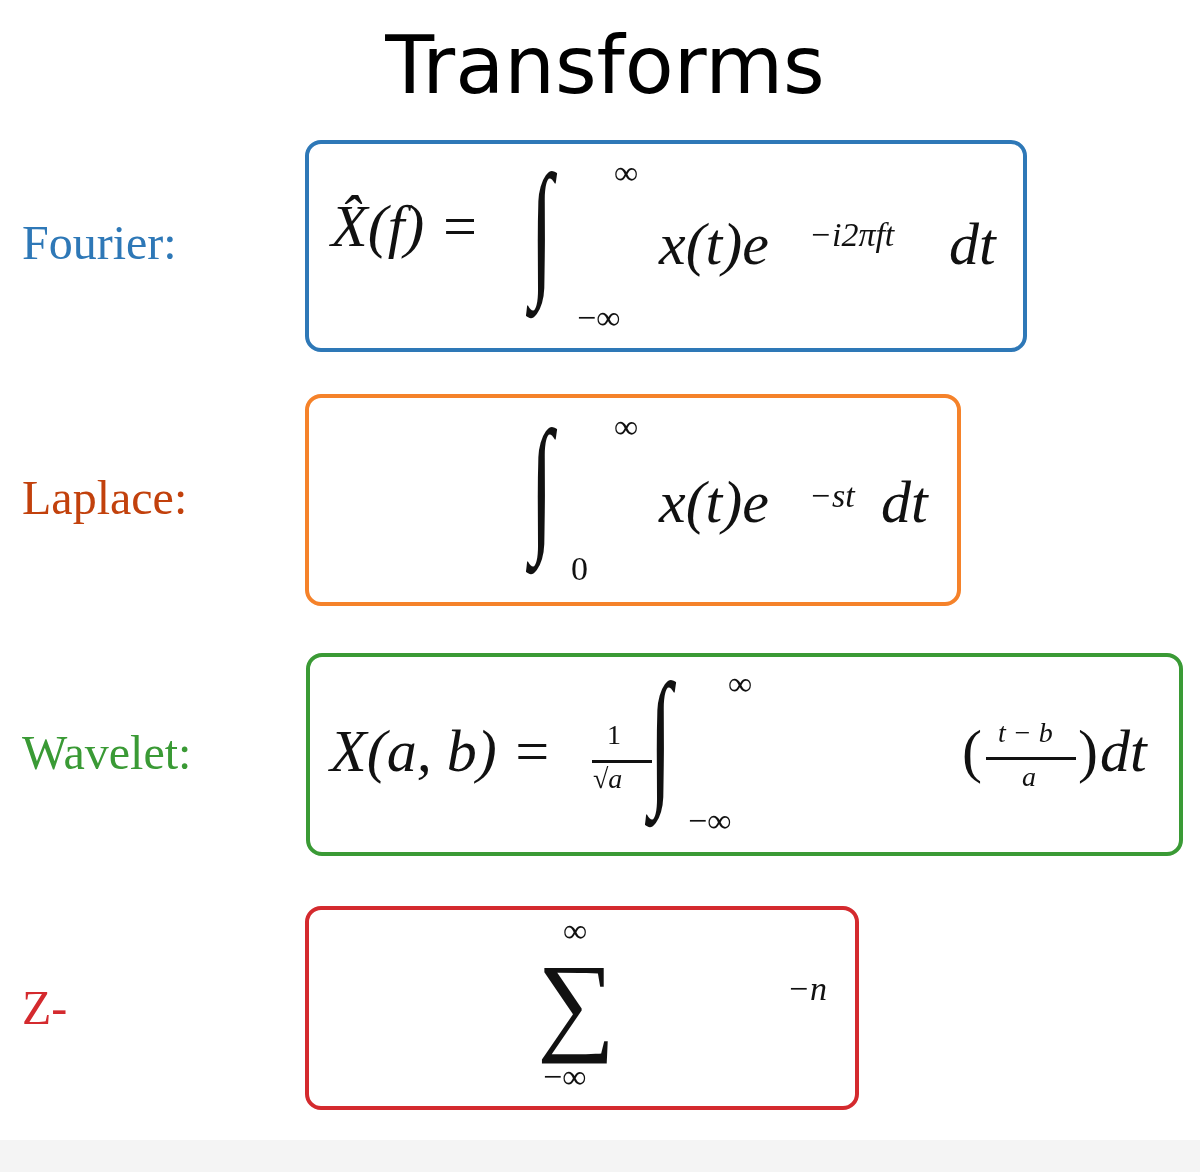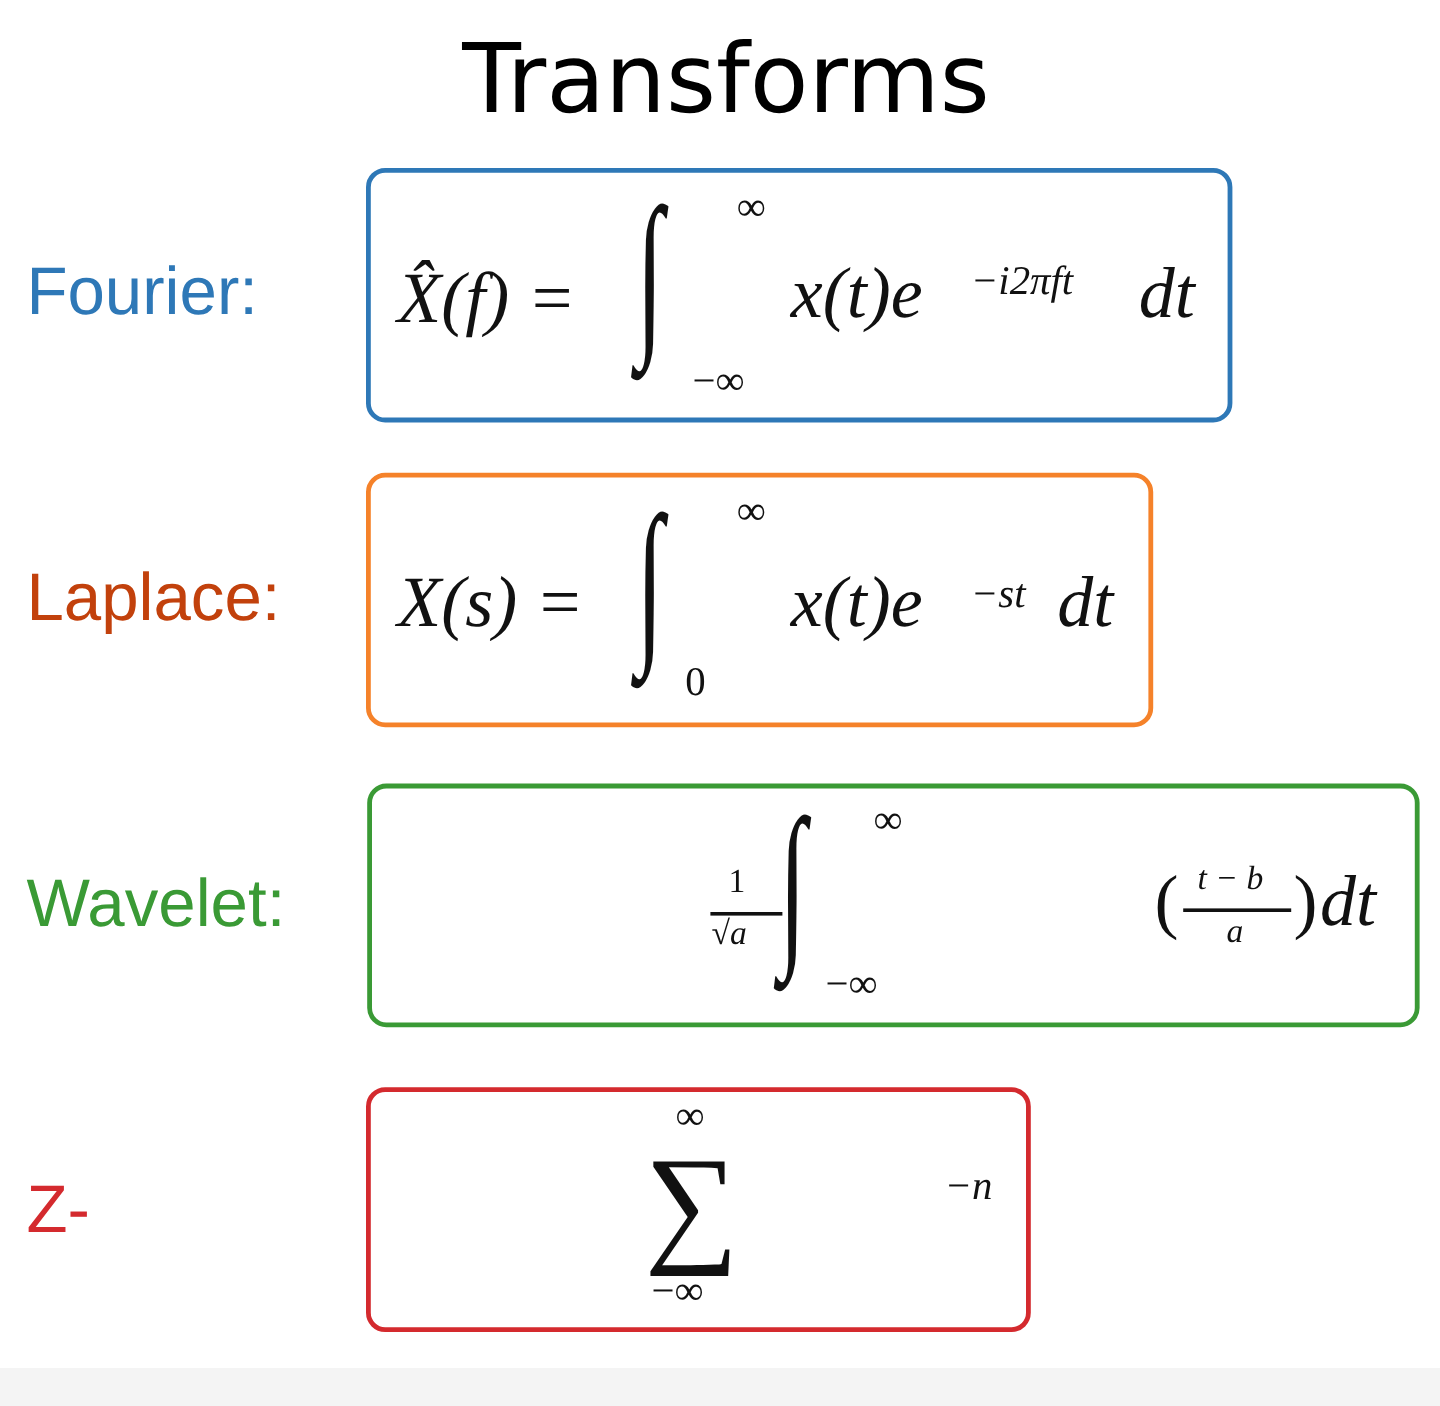--- a/index.html
+++ b/index.html
@@ -1,59 +1,59 @@
 <!DOCTYPE html>
 <html><head>
 <meta charset="utf-8">
 <style>
   html, body { margin:0; padding:0; }
   body { width:1200px; height:1172px; background:#ffffff; position:relative; overflow:hidden; font-family:"DejaVu Serif", serif; }
   .bottom-band { position:absolute; left:0; top:1140px; width:1200px; height:32px; background:#f4f4f4; }
   .title { position:absolute; left:0; top:18px; width:1210px; text-align:center; font-family:"DejaVu Sans", sans-serif; font-size:80px; color:#000; line-height:96px; }
-  .label { position:absolute; left:22px; font-family:Liberation Sans, sans-serif; font-size:56px; line-height:56px; }
+  .label { position:absolute; left:22px; font-family:Liberation Serif, serif; font-size:48px; line-height:56px; }
   .box { position:absolute; border:4px solid; border-radius:16px; box-sizing:border-box; }
   .eq { position:absolute; font-family:"Liberation Serif", serif; color:#111; white-space:nowrap; }
   .it { font-style:italic; }
   .big { font-size:60px; }
   .sm { font-size:34px; }
   .xs { font-size:28px; }
   .int { font-size:150px; font-style:italic; transform:scaleX(0.55); display:inline-block; line-height:1; }
   .sum { font-size:110px; line-height:1; display:inline-block; }
   .abs { position:absolute; }
 </style>
 </head>
 <body>
 
 <div class="bottom-band"></div>
 <div class="title">Transforms</div>
 
 <div class="label" style="top:215px;color:#2e78b7">Fourier:</div>
 <div class="box" style="left:305px;top:140px;width:722px;height:212px;border-color:#2e78b7">
-  <span class="eq it big" style="left:22px;top:70px">X̂(f) =</span>
+  <span class="eq it big" style="left:22px;top:48px">X̂(f) =</span>
   <span class="eq int" style="left:212px;top:8px">∫</span>
   <span class="eq sm" style="left:305px;top:10px">∞</span>
   <span class="eq sm" style="left:268px;top:155px">−∞</span>
   <span class="eq it big" style="left:350px;top:66px">x(t)e</span>
   <span class="eq it sm" style="left:500px;top:72px">−i2πft</span>
   <span class="eq it big" style="left:640px;top:66px">dt</span>
 </div>
 
 <div class="label" style="top:470px;color:#c2410c">Laplace:</div>
 <div class="box" style="left:305px;top:394px;width:656px;height:212px;border-color:#f5822a">
-  <span class="eq it big" style="left:22px;top:70px">X(s) =</span>
   <span class="eq int" style="left:212px;top:10px">∫</span>
   <span class="eq sm" style="left:305px;top:10px">∞</span>
   <span class="eq sm" style="left:262px;top:152px">0</span>
   <span class="eq it big" style="left:350px;top:70px">x(t)e</span>
   <span class="eq it sm" style="left:500px;top:79px">−st</span>
   <span class="eq it big" style="left:572px;top:70px">dt</span>
 </div>
 
 <div class="label" style="top:725px;color:#3a9a35">Wavelet:</div>
 <div class="box" style="left:306px;top:653px;width:877px;height:203px;border-color:#3a9a35">
+  <span class="eq it big" style="left:20px;top:60px">X(a, b) =</span>
   <span class="eq xs" style="left:297px;top:62px">1</span>
   <span class="abs" style="left:282px;top:103px;width:60px;height:3px;background:#111"></span>
   <span class="eq it xs" style="left:283px;top:106px">√a</span>
   <span class="eq int" style="left:330px;top:4px">∫</span>
   <span class="eq sm" style="left:418px;top:8px">∞</span>
   <span class="eq sm" style="left:378px;top:145px">−∞</span>
   <span class="eq big" style="left:652px;top:60px">(</span>
   <span class="eq it xs" style="left:688px;top:60px">t − b</span>
   <span class="abs" style="left:676px;top:100px;width:90px;height:3px;background:#111"></span>
   <span class="eq it xs" style="left:712px;top:104px">a</span>

